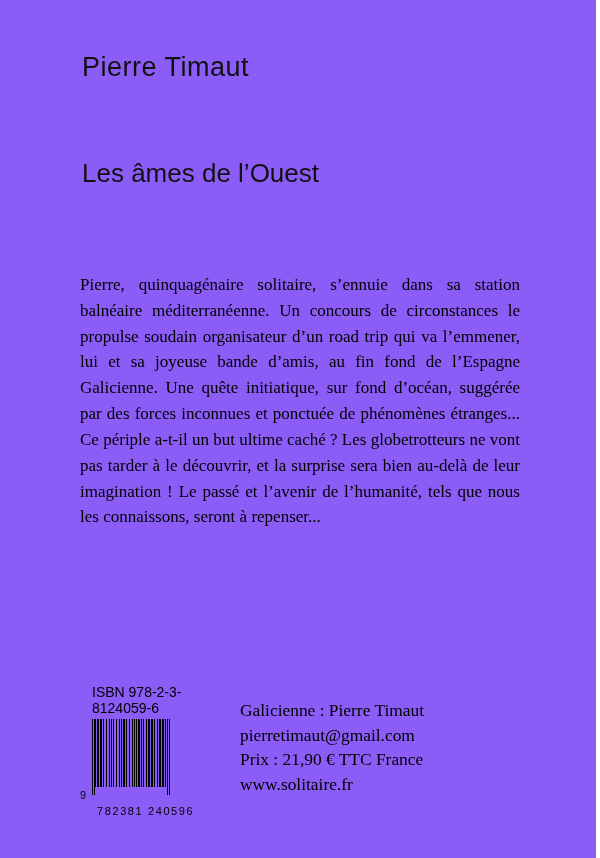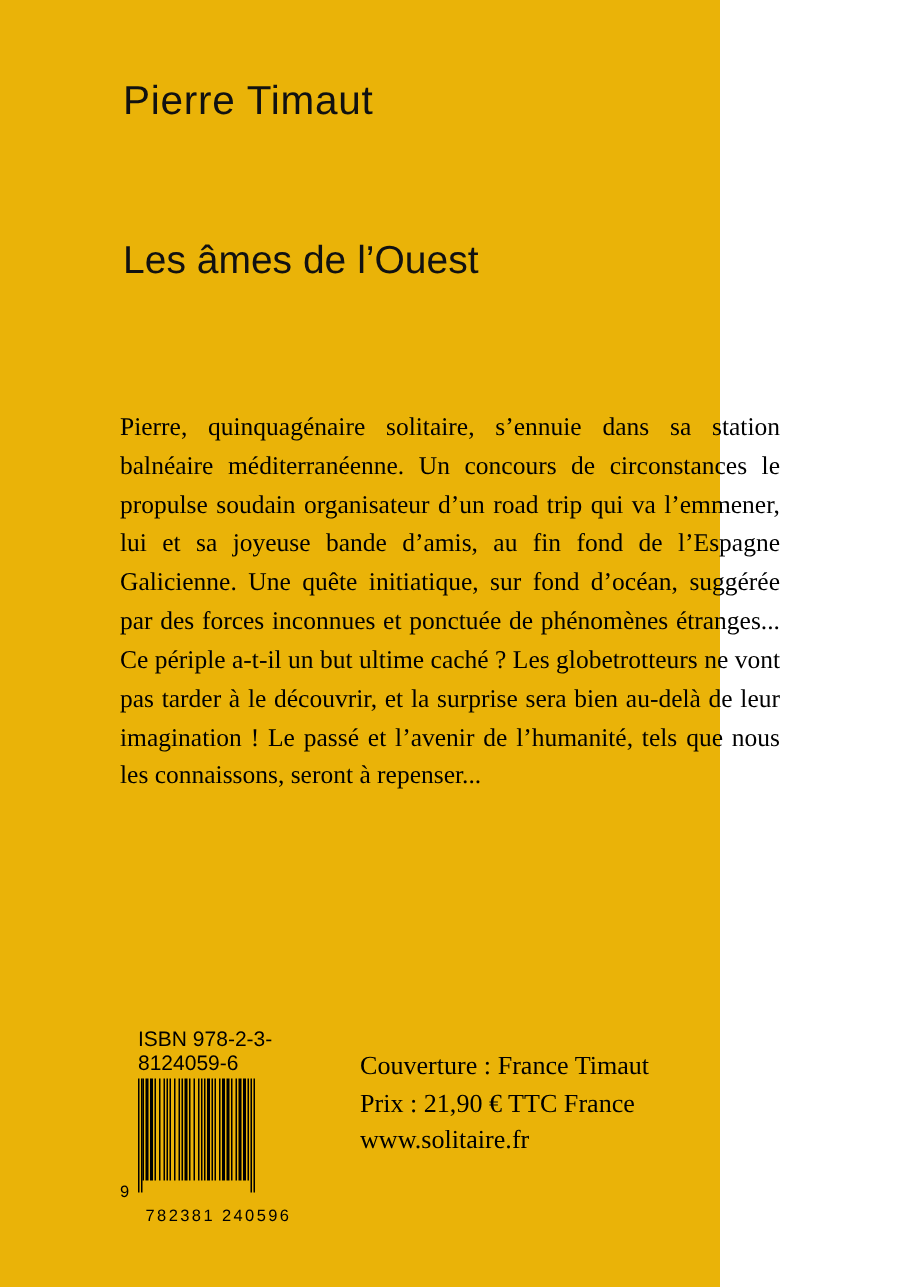--- a/index.html
+++ b/index.html
@@ -8,23 +8,23 @@
   }
   body {
     width: 600px;
     height: 858px;
     background: #ffffff;
     font-family: "Liberation Sans", sans-serif;
     overflow: hidden;
   }
   .page {
     position: relative;
-    width: 480px;
+    width: 596px;
     height: 858px;
-    background: #eab308;
+    background: #8b5cf6;
     box-sizing: border-box;
   }
   .author {
     position: absolute;
     left: 82px;
     top: 52px;
     font-family: "Liberation Sans", sans-serif;
     font-size: 27px;
     letter-spacing: 0.5px;
     color: #111111;
@@ -221,20 +221,21 @@
             <div class="bar tall" style="width:1px"></div>
           </div>
         <div class="barcode-digits">
           <span class="bc-first">9</span>
           <span class="bc-rest">782381 240596</span>
         </div>
       </div>
     </div>
 
     <div class="credits">
-      <div>Couverture : France Timaut</div>
+      <div>Galicienne : Pierre Timaut</div>
+      <div>pierretimaut@gmail.com</div>
       <div>Prix : 21,90 € TTC France</div>
       <div>www.solitaire.fr</div>
     </div>
 
   </div>
 
 </div>
 
 </body></html>

